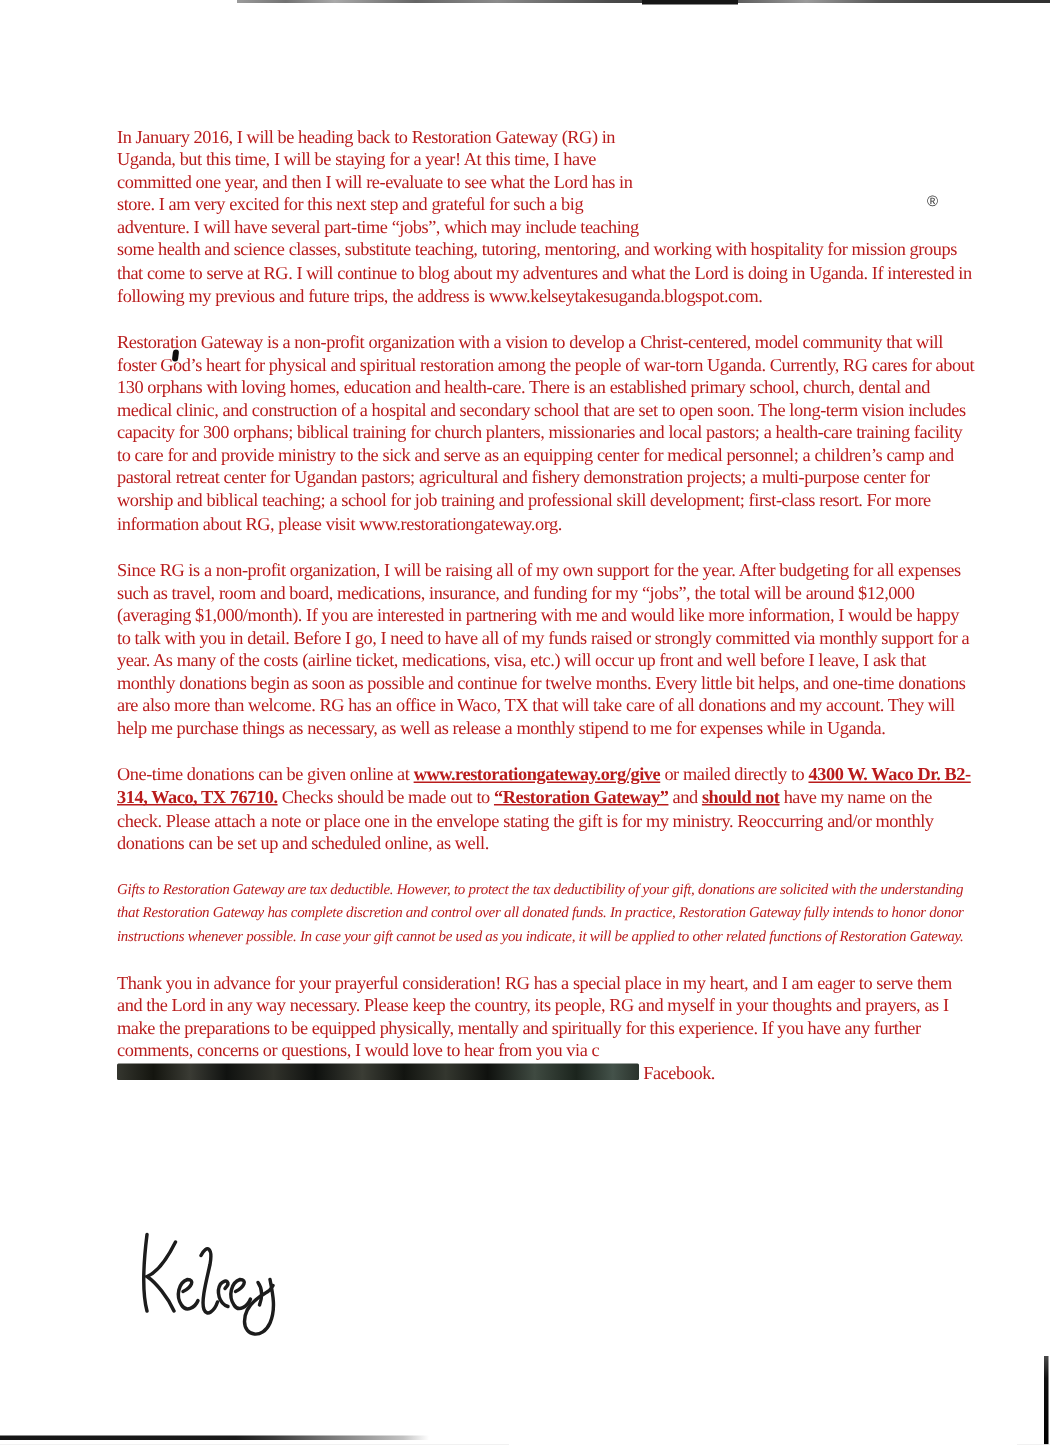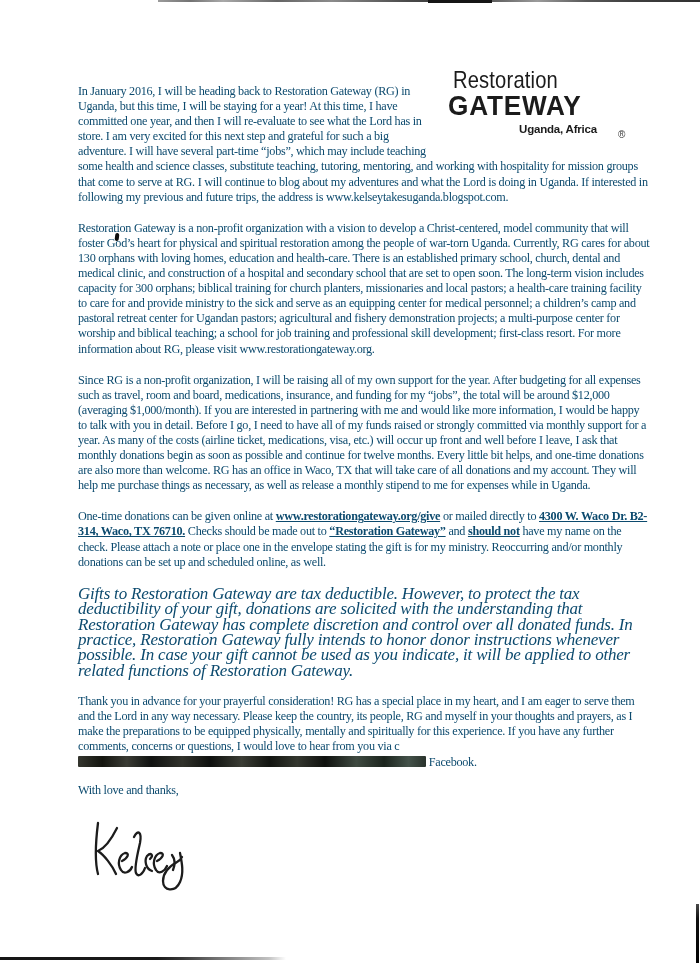--- a/index.html
+++ b/index.html
@@ -16,33 +16,33 @@
 
   
   .content {
     position: absolute;
     left: 78px;
     top: 84px;
     width: 572px;
     font-size: 12.2px;
     line-height: 15.1px;
     letter-spacing: -0.28px;
-    color: #0c4a6e;
+    color: #b91c1c;
   }
   .content p { margin: 0; }
   .content p + p { margin-top: 16px; }
   .logo-spacer {
     float: right;
     width: 218px;
     height: 62px;
     margin-left: 6px;
   }
   .tax-notice {
     font-style: italic;
-    font-size: 17px;
+    font-size: 10px;
     letter-spacing: -0.2px;
     line-height: 15.4px;
   }
   .closing { margin-top: 13px !important; }
   .run-bold { font-weight: bold; text-decoration: underline; }
   .redaction-bar {
     display: inline-block;
     width: 348px;
     height: 11px;
     margin-bottom: -1px;
@@ -135,35 +135,29 @@
 <body>
 
 <div class="page">
 
   <div class="artifact art-top-edge"></div>
   <div class="artifact art-top-edge-dark"></div>
   <div class="artifact art-bottom-line"></div>
   <div class="artifact art-right-line"></div>
   <div class="artifact art-ink-mark"></div>
 
-  <div class="logo">
-    <div class="logo-line1">Restoration</div>
-    <div class="logo-line2">GATEWAY</div>
-    <div class="logo-line3">Uganda, Africa</div>
-  </div>
   <div class="registered-mark">®</div>
 
   <div class="content">
     <p><span class="logo-spacer"></span><span>In January 2016, I will be heading back to Restoration Gateway (RG) in Uganda, but this time, I will be staying for a year! At this time, I have committed one year, and then I will re-evaluate to see what the Lord has in store. I am very excited for this next step and grateful for such a big adventure. I will have several part-time “jobs”, which may include teaching some health and science classes, substitute teaching, tutoring, mentoring, and working with hospitality for mission groups that come to serve at RG. I will continue to blog about my adventures and what the Lord is doing in Uganda. If interested in following my previous and future trips, the address is www.kelseytakesuganda.blogspot.com.</span></p>
     <p>Restoration Gateway is a non-profit organization with a vision to develop a Christ-centered, model community that will foster God’s heart for physical and spiritual restoration among the people of war-torn Uganda. Currently, RG cares for about 130 orphans with loving homes, education and health-care. There is an established primary school, church, dental and medical clinic, and construction of a hospital and secondary school that are set to open soon. The long-term vision includes capacity for 300 orphans; biblical training for church planters, missionaries and local pastors; a health-care training facility to care for and provide ministry to the sick and serve as an equipping center for medical personnel; a children’s camp and pastoral retreat center for Ugandan pastors; agricultural and fishery demonstration projects; a multi-purpose center for worship and biblical teaching; a school for job training and professional skill development; first-class resort. For more information about RG, please visit www.restorationgateway.org.</p>
     <p>Since RG is a non-profit organization, I will be raising all of my own support for the year. After budgeting for all expenses such as travel, room and board, medications, insurance, and funding for my “jobs”, the total will be around $12,000 (averaging $1,000/month). If you are interested in partnering with me and would like more information, I would be happy to talk with you in detail. Before I go, I need to have all of my funds raised or strongly committed via monthly support for a year. As many of the costs (airline ticket, medications, visa, etc.) will occur up front and well before I leave, I ask that monthly donations begin as soon as possible and continue for twelve months. Every little bit helps, and one-time donations are also more than welcome. RG has an office in Waco, TX that will take care of all donations and my account. They will help me purchase things as necessary, as well as release a monthly stipend to me for expenses while in Uganda.</p>
     <p><span>One-time donations can be given online at </span><span class="run-bold">www.restorationgateway.org/give</span><span> or mailed directly to </span><span class="run-bold">4300 W. Waco Dr. B2-314, Waco, TX 76710.</span><span> Checks should be made out to </span><span class="run-bold">“Restoration Gateway”</span><span> and </span><span class="run-bold">should not</span><span> have my name on the check. Please attach a note or place one in the envelope stating the gift is for my ministry. Reoccurring and/or monthly donations can be set up and scheduled online, as well.</span></p>
     <p class="tax-notice">Gifts to Restoration Gateway are tax deductible. However, to protect the tax deductibility of your gift, donations are solicited with the understanding that Restoration Gateway has complete discretion and control over all donated funds. In practice, Restoration Gateway fully intends to honor donor instructions whenever possible. In case your gift cannot be used as you indicate, it will be applied to other related functions of Restoration Gateway.</p>
     <p><span>Thank you in advance for your prayerful consideration! RG has a special place in my heart, and I am eager to serve them and the Lord in any way necessary. Please keep the country, its people, RG and myself in your thoughts and prayers, as I make the preparations to be equipped physically, mentally and spiritually for this experience. If you have any further comments, concerns or questions, I would love to hear from you via c</span><span class="redaction-bar"></span><span> Facebook.</span></p>
-    <p class="closing">With love and thanks,</p>
   </div>
 
   <div class="signature" aria-label="Kelsey">
     <svg width="115" height="85" viewBox="0 0 115 85">
       <path d="M10,6 C8,22 6,42 10,57"></path>
       <path d="M29,11 C22,25 15,32 10,34 C16,38 24,48 28,57"></path>
       <path d="M34,44 C40,41 42,36 37,36 C31,38 29,47 33,53 C36,58 42,55 44,50"></path>
       <path d="M46,20 C50,12 54,15 52,26 C49,39 46,51 48,56 C50,61 55,57 57,51"></path>
       <path d="M62,42 C66,38 63,35 59,39 C56,44 58,52 64,54"></path>
       <path d="M69,44 C75,41 77,36 72,36 C66,38 64,47 68,53 C71,58 77,54 79,49"></path>

